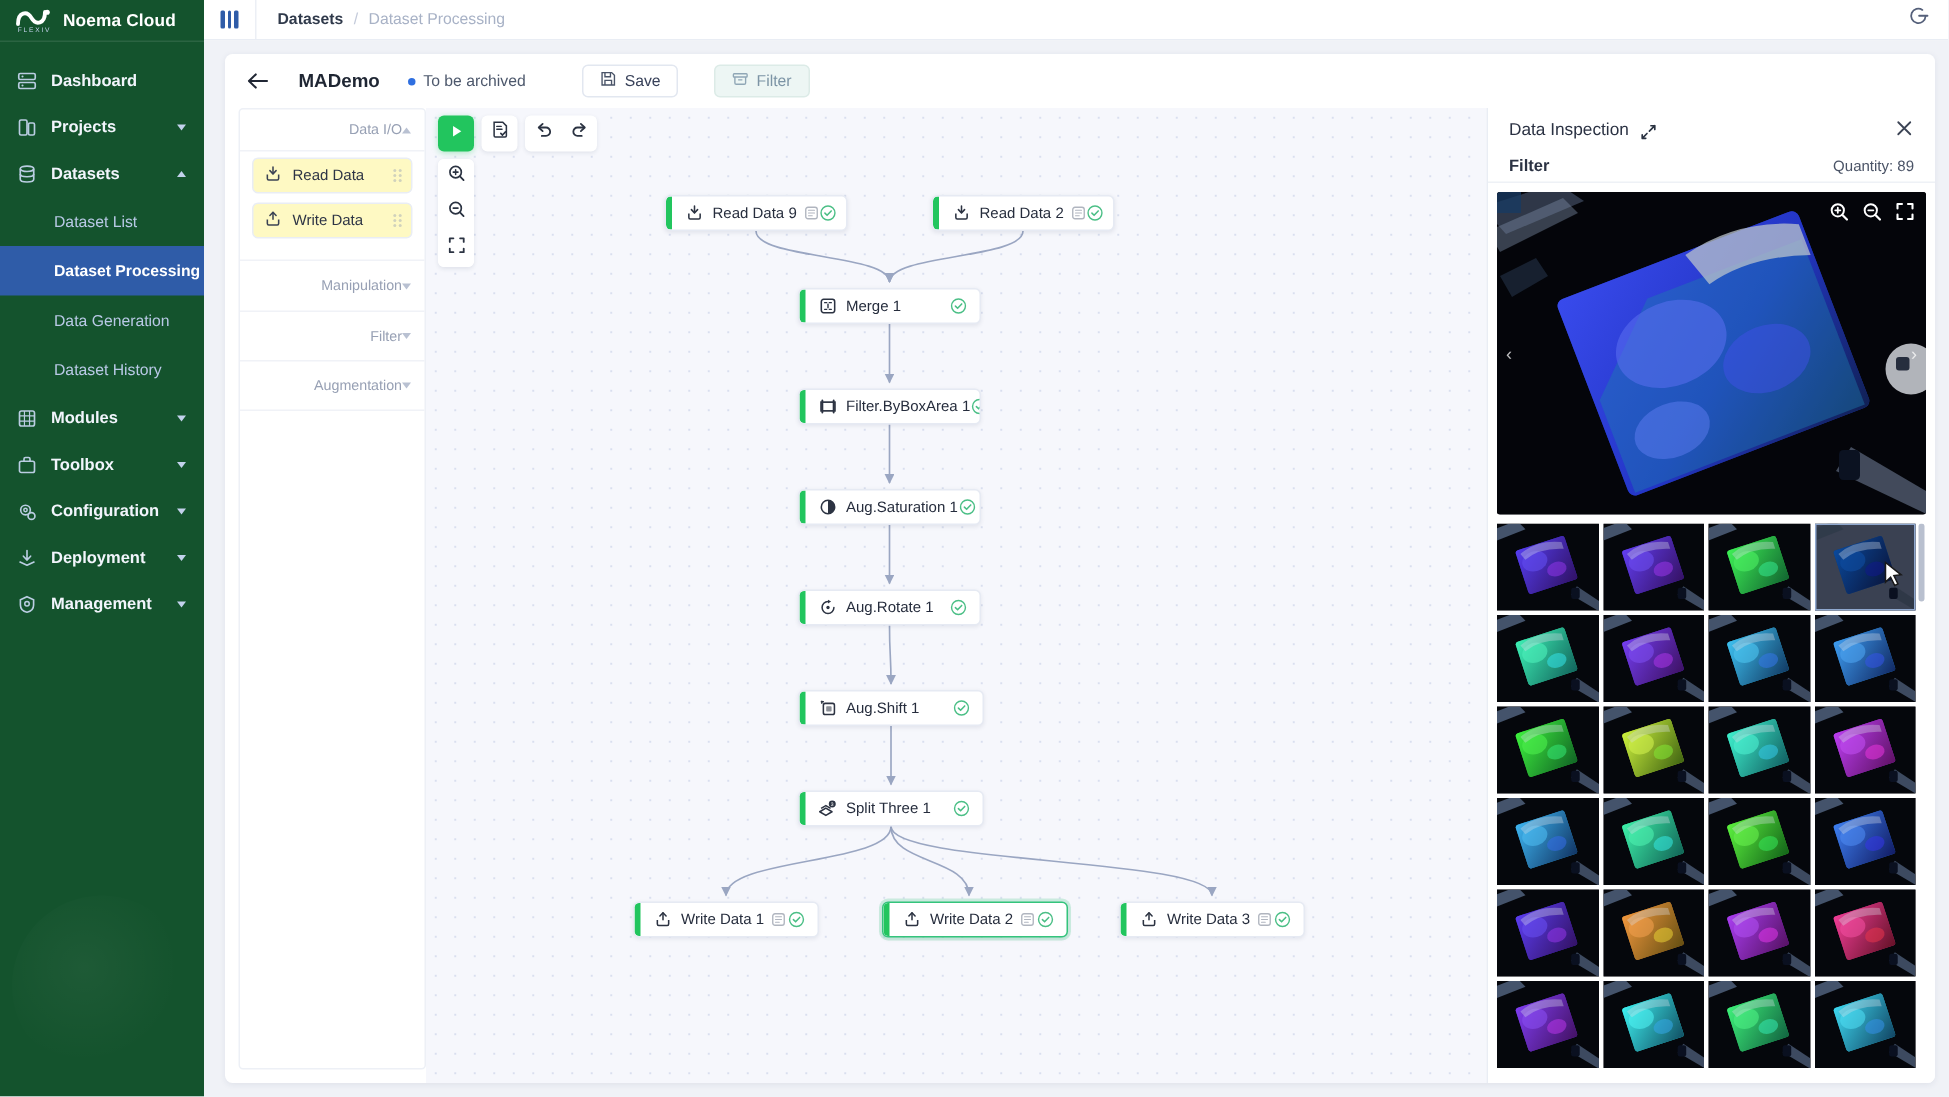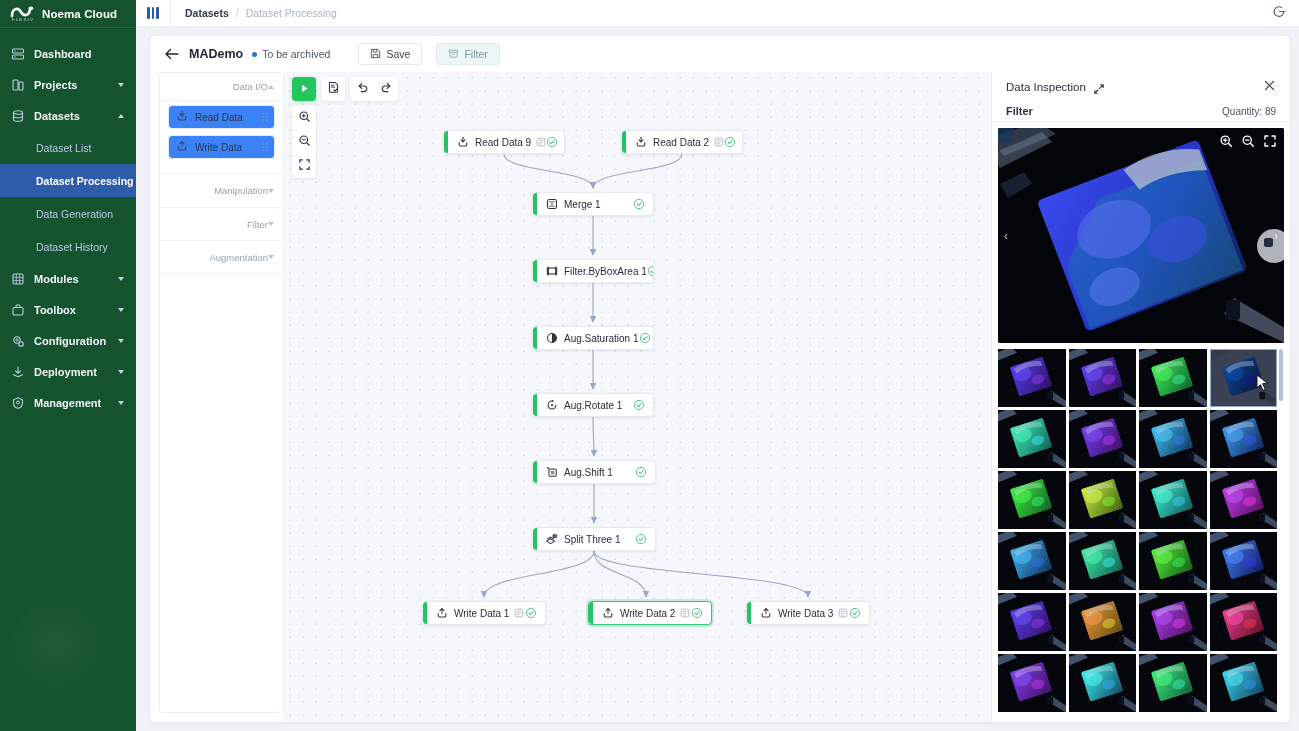--- a/index.html
+++ b/index.html
@@ -80,21 +80,21 @@
   .body-area { flex: 1 1 auto; position: relative; padding: 9px 9px 9px 14px; }
 
   .card {
     position: relative; width: 100%; height: 100%;
     background: #ffffff; border-radius: 5px;
     box-shadow: 0 1px 4px rgba(32,48,84,.08);
     display: flex; flex-direction: column; overflow: hidden;
   }
 
   
-  .ws-head { height: 36px; display: flex; align-items: center; gap: 9px; padding: 0 14px; flex: 0 0 36px;}
+  .ws-head { height: 36px; display: flex; align-items: center; gap: 19px; padding: 0 14px; flex: 0 0 36px;}
   .back-arrow { width: 16px; height: 16px; cursor: pointer; display:flex;align-items:center;justify-content:center;}
   .ws-title { font-size: 12.5px; font-weight: bold; color: #1f2633; }
   .ws-status { display: flex; align-items: center; gap: 5px; font-size: 10.5px; color: #4d586c; }
   .dot { width: 5px; height: 5px; border-radius: 50%; background: #2f6fe0; }
   .btn {
     display: flex; align-items: center; gap: 5px;
     height: 22px; padding: 0 11px; border-radius: 4px;
     font-size: 10.5px; cursor: pointer; border: 1px solid #e2e7f0;
     background: #fff; color: #39425a;
   }
@@ -113,21 +113,21 @@
   }
   .pal-group {
     height: 28px; display: flex; align-items: center; justify-content: flex-end;
     padding: 0 9px; font-size: 9.5px; color: #97a0b4; cursor: pointer;
     border-bottom: 1px solid #f0f2f7;
   }
   .pal-group .cv { width:0;height:0;border-left:3.5px solid transparent;border-right:3.5px solid transparent;border-top:4px solid #b9c1d2;}
   .pal-group .cv.up{border-top:none;border-bottom:4px solid #b9c1d2;}
   .pal-items { padding: 4px 8px 8px; }
   .pal-item {
-    height: 24px; border: 1px solid #e9edf4; border-radius: 4px; background: #3b82f6;
+    height: 24px; border: 1px solid #e9edf4; border-radius: 4px; background: #fef9c3;
     display: flex; align-items: center; gap: 7px; padding: 0 7px;
     font-size: 10px; color: #2d3445; margin-bottom: 6px; cursor: grab;
     position: relative;
   }
   .pal-item .grip {
     position: absolute; right: 6px; top: 50%; transform: translateY(-50%);
     width: 6px; height: 9px; opacity: .45;
   }
   .pal-sep { border-bottom: 1px solid #f0f2f7; }
 

